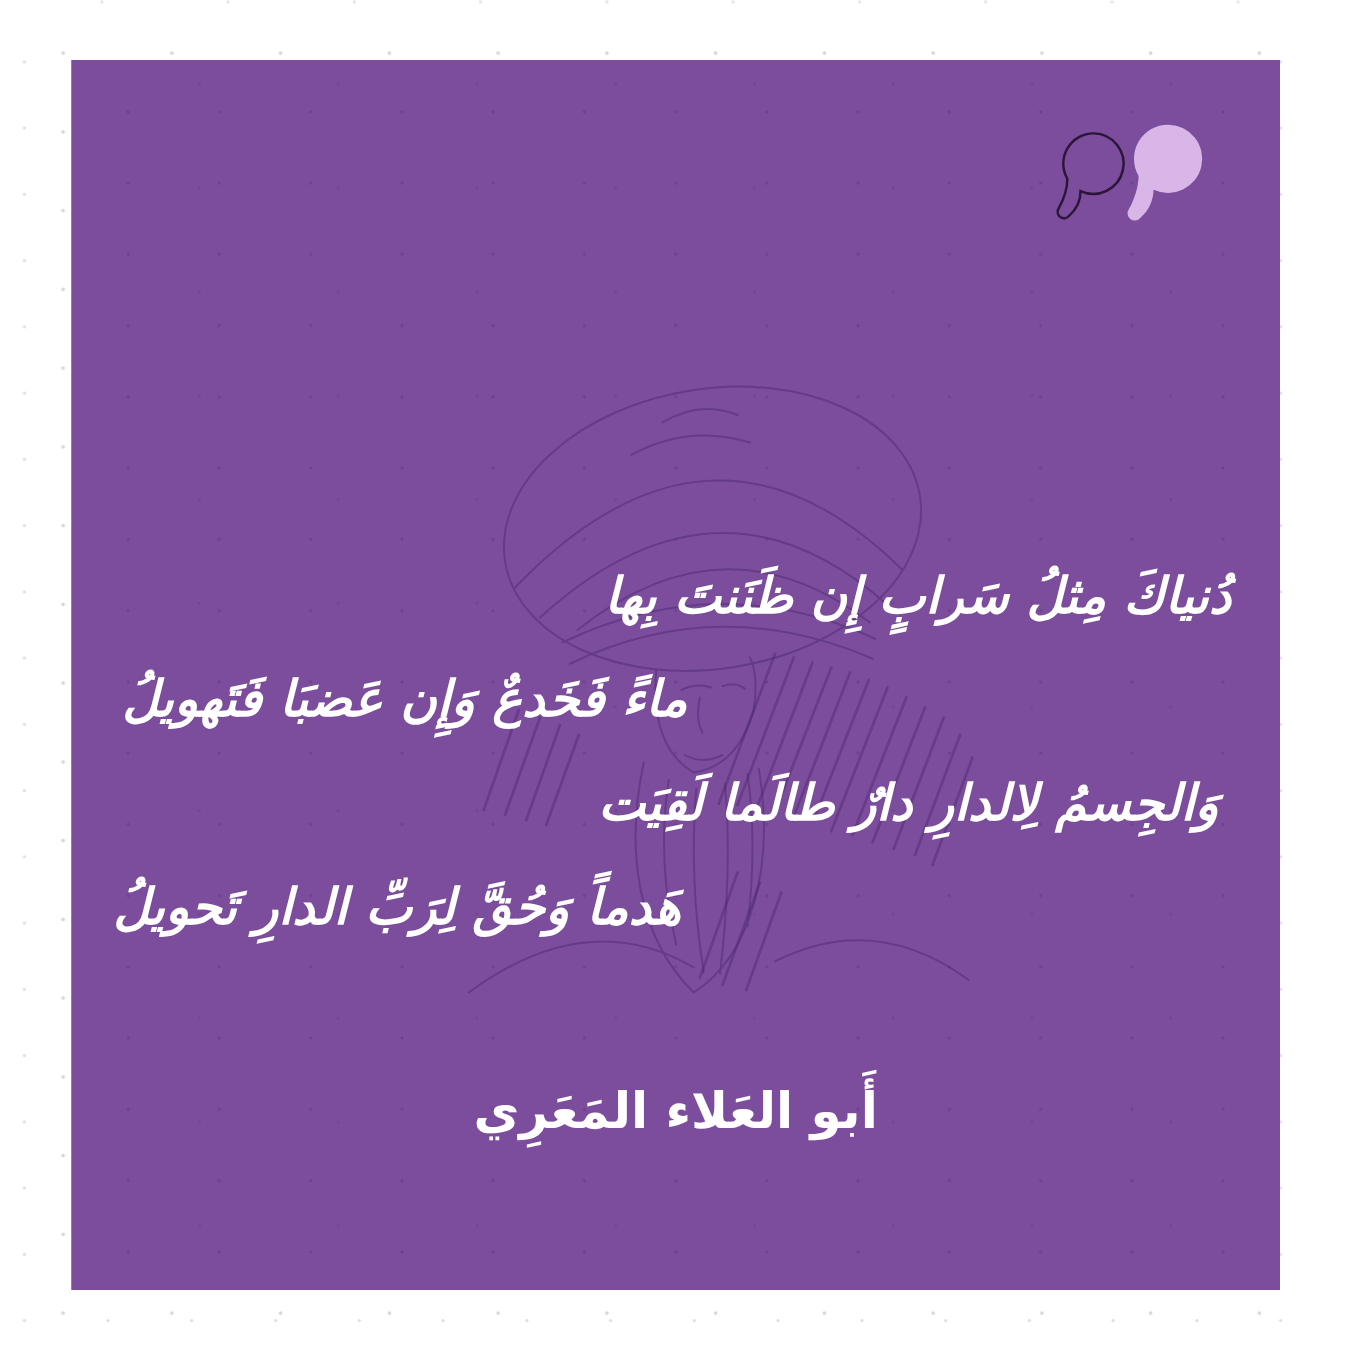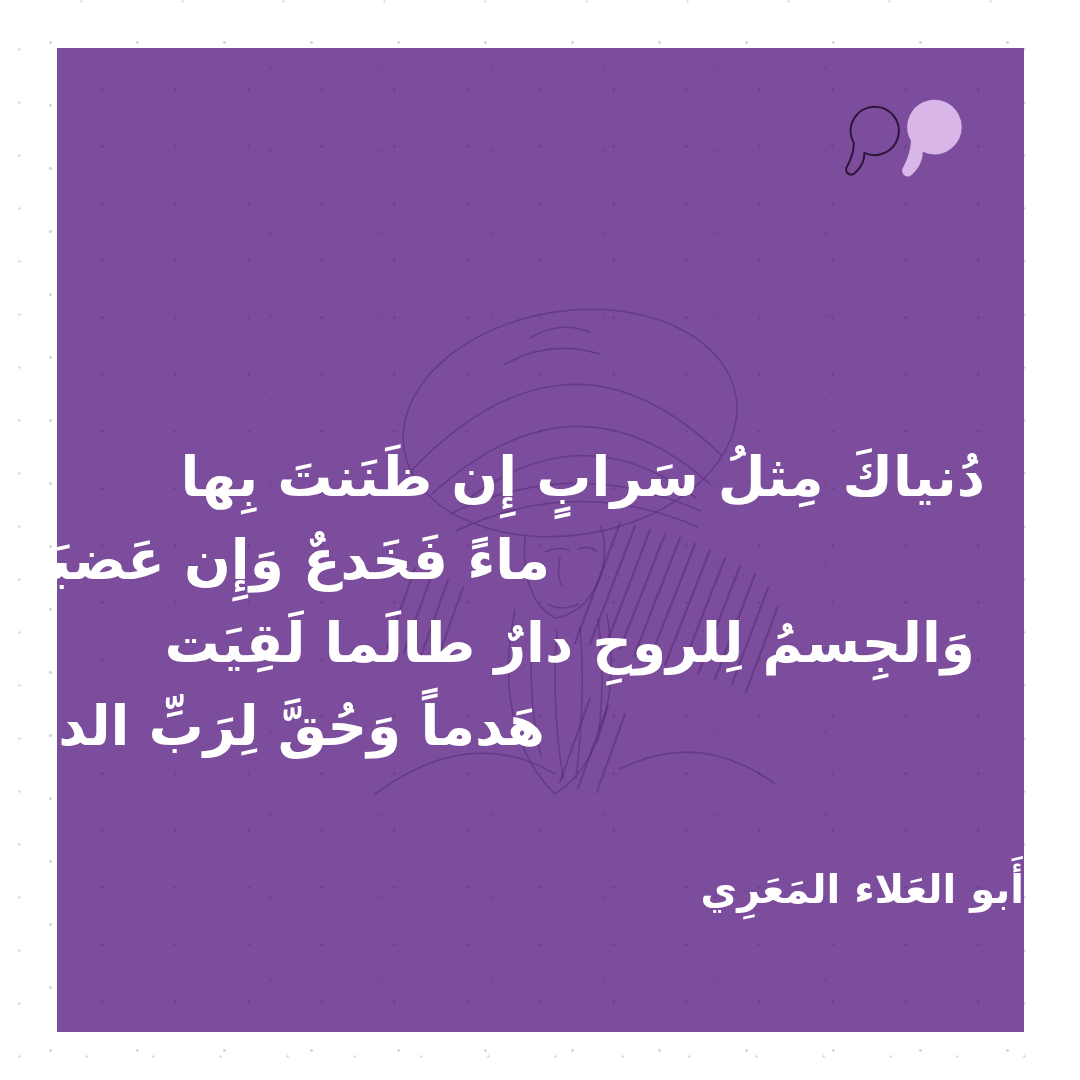--- a/index.html
+++ b/index.html
@@ -32,31 +32,32 @@
   .sketch{position:absolute;left:263px;top:220px;width:480px;height:545px;}
 
   .quotes{position:absolute;top:49px;left:786px;width:126px;height:92px;}
 
   .poem{
     position:absolute;top:388px;left:0;right:0;
     direction:rtl;
   }
   .poem .line{
     height:83px;line-height:83px;
-    font-weight:700;font-size:55px;color:#ffffff;
+    font-weight:700;font-size:40px;color:#ffffff;
     text-align:right;white-space:nowrap;
     text-shadow:0 0 1px rgba(0,0,0,0.08);
+    font-style:italic;
   }
   .line-1{padding-right:39px;}
   .line-2{padding-right:474px;}
   .line-3{padding-right:49px;}
   .line-4{padding-right:479px;}
 
   .attribution{
-    position:absolute;top:812px;left:0;right:0;color:#ffffff;
+    position:absolute;top:812px;left:0;right:0;text-align:center;color:#ffffff;
   }
   .author{
     direction:rtl;font-weight:700;font-size:40px;line-height:58px;
   }
   .website{
     font-weight:700;font-size:20px;line-height:26px;letter-spacing:0.5px;margin-top:2px;
   }
 </style>
 </head>
 <body>
@@ -110,21 +111,21 @@
         <use href="#comma" transform="translate(2,8) scale(0.84)" fill="none" stroke="#2b1638" stroke-width="2.6"></use>
       </g>
       <g>
         <use href="#comma" transform="translate(64,0) scale(0.95)" fill="#d8b7e8"></use>
       </g>
     </svg>
 
     <div class="poem" lang="ar" dir="rtl">
       <div class="line line-1">دُنياكَ مِثلُ سَرابٍ إِن ظَنَنتَ بِها</div>
       <div class="line line-2">ماءً فَخَدعٌ وَإِن عَضبَا فَتَهويلُ</div>
-      <div class="line line-3">وَالجِسمُ لِلروحِ دارٌ طالَما لَقِيَت</div>
+      <div class="line line-3">وَالجِسمُ لِالدارِ دارٌ طالَما لَقِيَت</div>
       <div class="line line-4">هَدماً وَحُقَّ لِرَبِّ الدارِ تَحويلُ</div>
     </div>
 
     <div class="attribution">
       <div class="author" lang="ar" dir="rtl">أَبو العَلاء المَعَرِي</div>
     </div>
 
   </div>
 </div>
 

